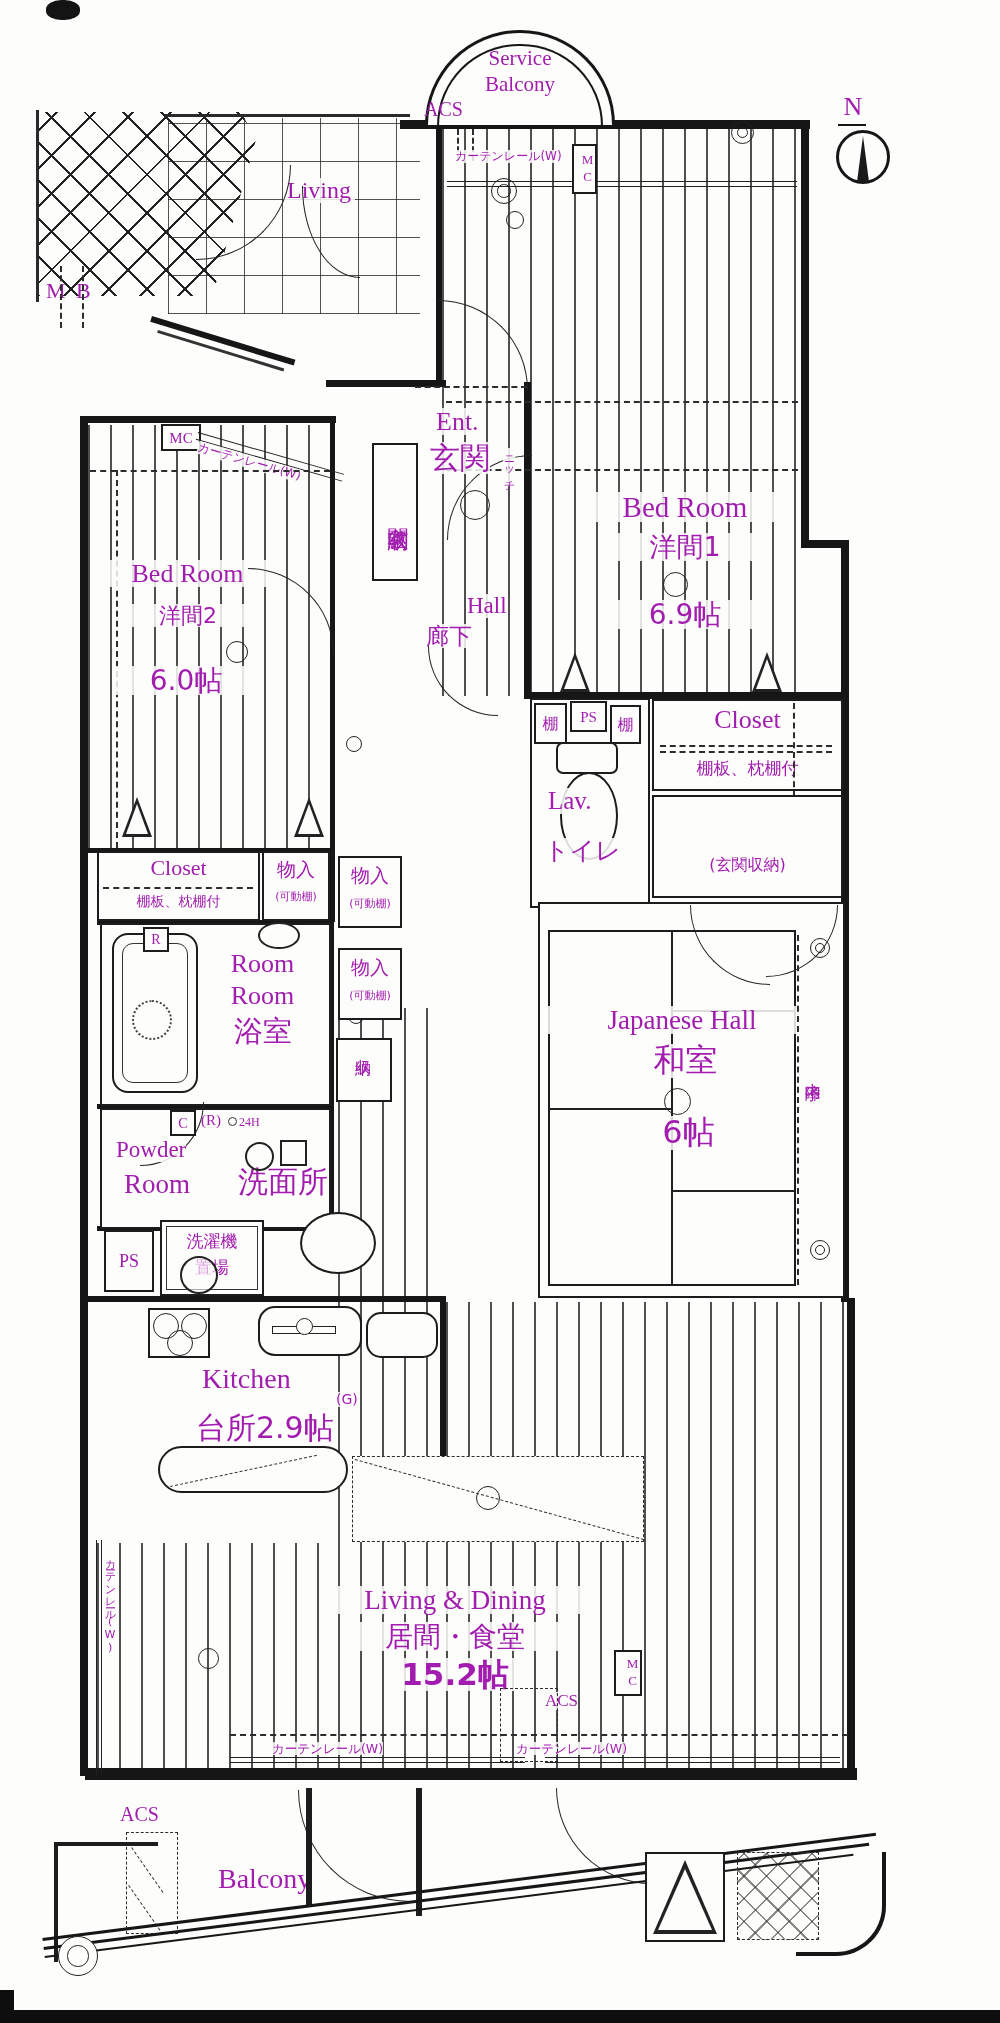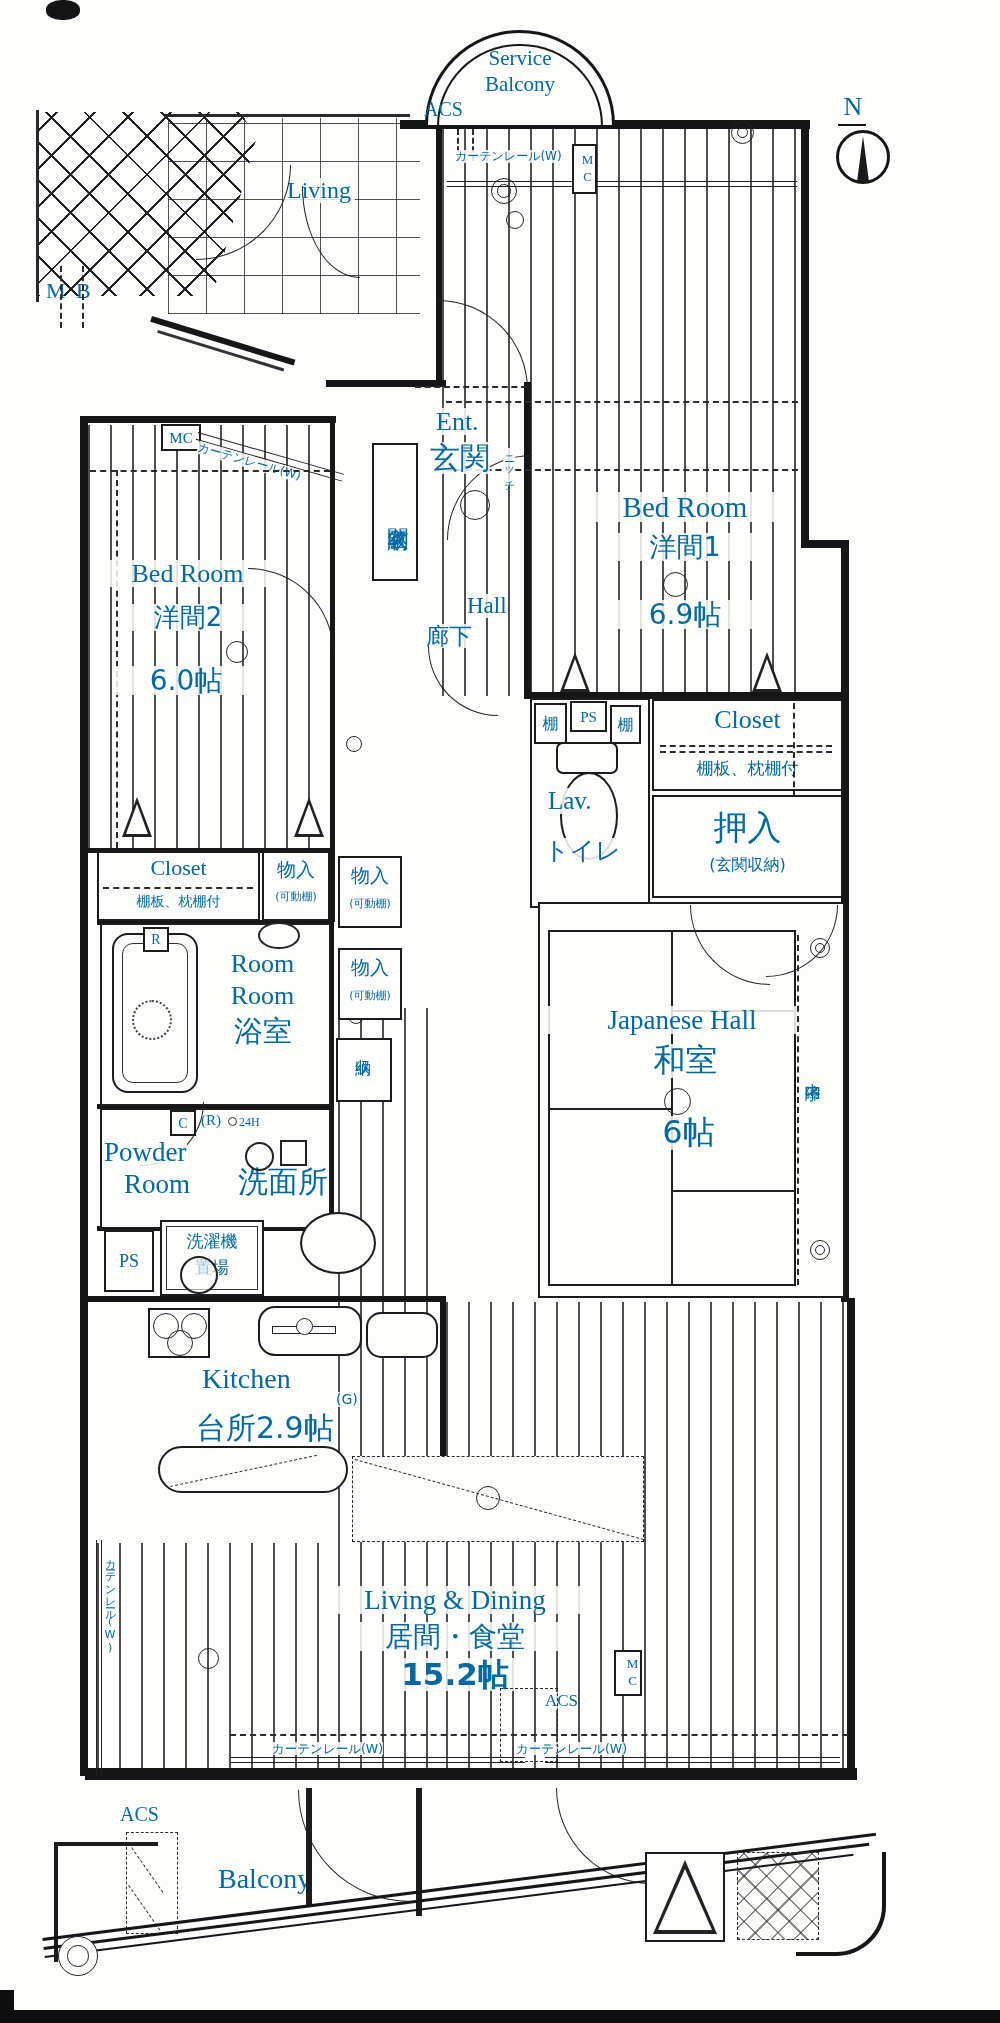--- a/index.html
+++ b/index.html
@@ -1,17 +1,17 @@
 <!DOCTYPE html>
 <html><head>
 <meta charset="utf-8">
 <style>
   html,body{margin:0;padding:0;background:#fff;}
   #plan{position:relative;width:1000px;height:2023px;background:#fdfdfb;overflow:hidden;
-        font-family:"Liberation Serif",serif;color:#0369a1;}
+        font-family:"Liberation Serif",serif;color:#a21caf;}
   .abs{position:absolute;box-sizing:border-box;}
   .en{font-family:"Liberation Serif",serif;}
   .jp{font-family:"DejaVu Sans",sans-serif;}
   .c{text-align:center;}
   .halo{background:rgba(253,253,251,.85);line-height:1.05;}
   .wall{background:#161616;}
   .room{border:2.5px solid #1c1c1c;background:#fdfdfb;}
   .box{border:2.2px solid #1c1c1c;background:#fdfdfb;}
   .plank{background:repeating-linear-gradient(90deg,rgba(30,30,30,.78) 0 1.6px,transparent 1.6px 22px);}
   .tile{background:
@@ -144,21 +144,21 @@
   <div class="abs qa qa-bl" style="left:428px;top:646px;width:70px;height:70px;"></div>
 
   <div class="abs box c en" style="left:161px;top:424px;width:40px;height:27px;font-size:15px;line-height:24px;">MC</div>
   <div class="abs" style="left:198px;top:432px;width:152px;height:26px;transform:rotate(16deg);transform-origin:0 0;">
     <div class="rail2" style="position:absolute;left:0;top:0;width:100%;height:6px;"></div>
     <div class="jp halo" style="position:absolute;left:4px;top:8px;font-size:12px;">カーテンレール(W)</div>
   </div>
   <div class="abs dash-h" style="left:90px;top:470px;width:240px;height:2px;"></div>
   <div class="abs dash-v" style="left:116px;top:470px;width:2px;height:378px;"></div>
   <div class="abs en c halo" style="left:100px;top:560px;width:175px;font-size:26px;">Bed Room</div>
-  <div class="abs jp c halo" style="left:118px;top:604px;width:140px;font-size:26px;">洋間2</div>
+  <div class="abs jp c halo" style="left:118px;top:604px;width:140px;font-size:22px;">洋間2</div>
   <div class="abs lt" style="left:226px;top:641px;width:22px;height:22px;"></div>
   <div class="abs jp c halo" style="left:112px;top:666px;width:148px;font-size:28px;">6.0帖</div>
   <div class="abs" style="left:122px;top:797px;width:30px;height:40px;">
       <div class="tri-o">
         <div class="tri-i"></div>
       </div>
     </div>
   <div class="abs" style="left:294px;top:797px;width:30px;height:40px;">
       <div class="tri-o">
         <div class="tri-i"></div>
@@ -207,21 +207,20 @@
   <div class="abs jp halo" style="left:544px;top:838px;font-size:25px;">トイレ</div>
 
   <div class="abs box" style="left:652px;top:699px;width:191px;height:92px;">
     <div class="en c" style="position:absolute;left:0;top:4px;width:100%;font-size:26px;">Closet</div>
     <div class="dash-h" style="position:absolute;left:6px;top:44px;width:172px;height:2px;"></div>
     <div class="dash-h" style="position:absolute;left:6px;top:50px;width:172px;height:2px;"></div>
     <div class="jp c" style="position:absolute;left:0;top:56px;width:100%;font-size:17px;">棚板、枕棚付</div>
   </div>
   <div class="abs dash-v" style="left:793px;top:703px;width:2px;height:192px;"></div>
   <div class="abs box" style="left:652px;top:795px;width:191px;height:103px;">
-    <div class="jp c" style="position:absolute;left:0;top:8px;width:100%;font-size:34px;">押入</div>
     <div class="jp c" style="position:absolute;left:0;top:58px;width:100%;font-size:16px;">(玄関収納)</div>
   </div>
 
   <div class="abs room" style="left:538px;top:902px;width:307px;height:396px;"></div>
   <div class="abs" style="left:548px;top:930px;width:248px;height:356px;border:2px solid #1c1c1c;"></div>
   <div class="abs" style="left:671px;top:932px;width:1.6px;height:352px;background:#222;"></div>
   <div class="abs" style="left:672px;top:1010px;width:122px;height:1.6px;background:#222;"></div>
   <div class="abs" style="left:672px;top:1190px;width:122px;height:1.6px;background:#222;"></div>
   <div class="abs" style="left:549px;top:1108px;width:122px;height:1.6px;background:#222;"></div>
   <div class="abs qa qa-bl" style="left:690px;top:905px;width:80px;height:80px;"></div>
@@ -238,21 +237,21 @@
   <div class="abs lt" style="left:810px;top:1240px;width:20px;height:20px;">
       <i></i>
     </div>
 
   <div class="abs room" style="left:100px;top:1108px;width:231px;height:121px;"></div>
   <div class="abs qa qa-br" style="left:140px;top:1102px;width:64px;height:64px;"></div>
   <div class="abs box en c" style="left:170px;top:1110px;width:26px;height:26px;font-size:14px;line-height:23px;">C</div>
   <div class="abs en" style="left:201px;top:1112px;font-size:15px;">(R)</div>
   <div class="abs en" style="left:239px;top:1115px;font-size:12px;">24H</div>
   <div class="abs" style="left:228px;top:1117px;width:9px;height:9px;border:1.4px solid #333;border-radius:50%;"></div>
-  <div class="abs en halo" style="left:104px;top:1138px;font-size:27px;font-family:Liberation Serif, serif;">Powder</div>
+  <div class="abs en halo" style="left:116px;top:1138px;font-size:23px;font-family:Liberation Serif, serif;">Powder</div>
   <div class="abs en halo" style="left:124px;top:1170px;font-size:27px;">Room</div>
   <div class="abs jp halo" style="left:238px;top:1166px;font-size:30px;">洗面所</div>
   <div class="abs" style="left:245px;top:1142px;width:29px;height:29px;border:2px solid #222;border-radius:50%;"></div>
   <div class="abs" style="left:280px;top:1140px;width:27px;height:26px;border:2px solid #222;"></div>
 
   <div class="abs box en c" style="left:104px;top:1230px;width:50px;height:62px;font-size:18px;line-height:58px;">PS</div>
   <div class="abs box" style="left:160px;top:1220px;width:104px;height:76px;">
     <div style="position:absolute;left:4px;top:4px;right:4px;bottom:4px;border:1.3px solid #333;"></div>
     <div class="jp c" style="position:absolute;left:0;top:8px;width:100%;font-size:17px;">洗濯機</div>
     <div class="jp c" style="position:absolute;left:0;top:34px;width:100%;font-size:17px;">置場</div>

